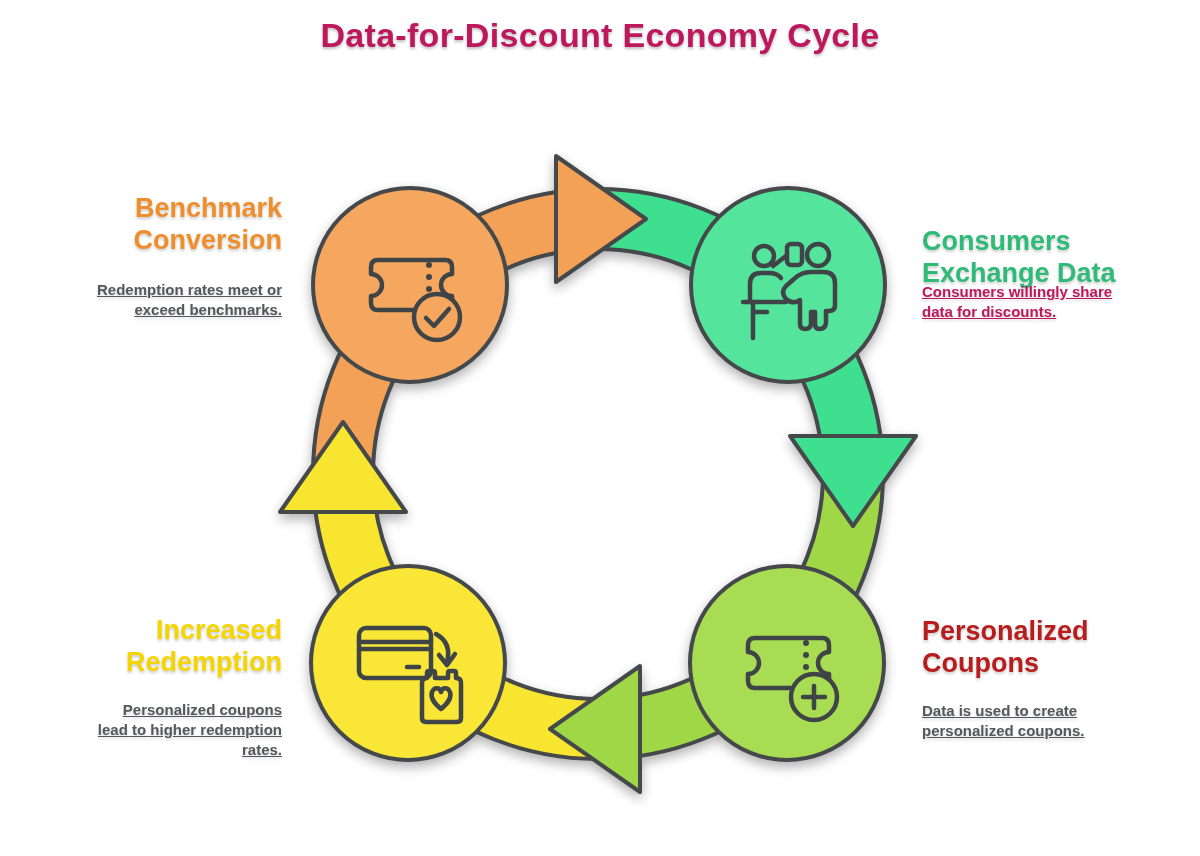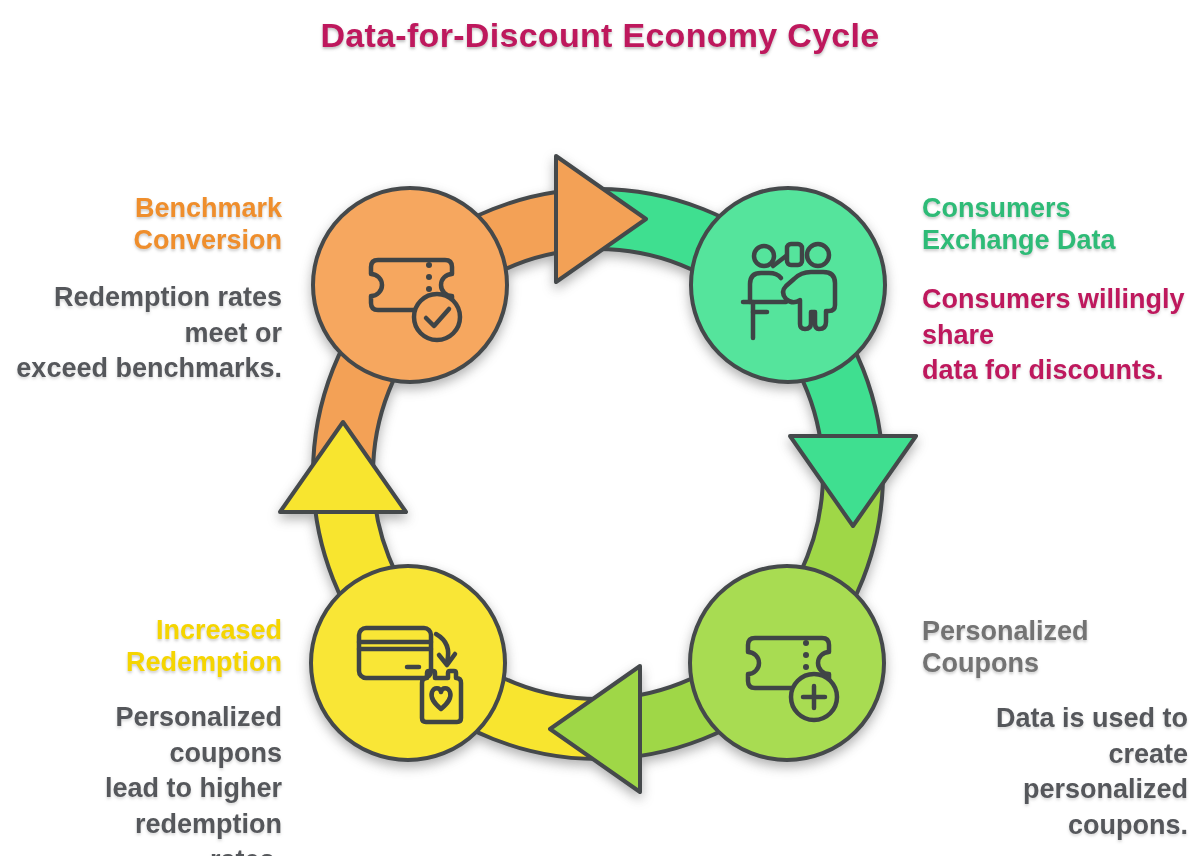--- a/index.html
+++ b/index.html
@@ -18,30 +18,31 @@
   }
   .shape { stroke:#45494B; stroke-width:4; stroke-linejoin:round; }
   .icon .s  { stroke:#3F4446; stroke-width:4.5; fill:none; stroke-linecap:round; stroke-linejoin:round; }
   .icon .sf { stroke:#3F4446; stroke-width:4.5; stroke-linecap:round; stroke-linejoin:round; }
   .label-block { position:absolute; }
   .heading {
     font-size:27px; font-weight:800; line-height:1.2; white-space:pre-line;
     text-shadow:0 2px 3px rgba(120,120,120,.4);
   }
   .desc {
-    font-size:27px; font-weight:600; line-height:1.32; white-space:pre-line;
+    font-size:15px; font-weight:600; line-height:1.32; white-space:pre-line;
     text-shadow:0 2px 3px rgba(140,140,140,.35);
+    text-decoration:underline;
   }
   .align-r { text-align:right; }
   #tl-heading { left:20px;  top:192px; width:262px; }
   #tl-desc    { left:12px;  top:280px; width:270px; }
   #tr-heading { left:922px; top:192px; width:272px; }
   #tr-desc    { left:922px; top:282px; width:266px; }
   #br-heading { left:922px; top:615px; width:272px; }
-  #br-desc    { left:922px; top:701px; width:266px;text-align:right; }
+  #br-desc    { left:922px; top:701px; width:266px; }
   #bl-heading { left:20px;  top:614px; width:262px;text-align:right; }
   #bl-desc    { left:12px;  top:700px; width:270px; }
 </style>
 </head>
 <body>
 
 <div class="canvas">
 
   <h1 class="page-title" style="color: #be185d;">Data-for-Discount Economy Cycle</h1>
 
@@ -105,26 +106,26 @@
       <path class="s" d="M 79,120 V 85 Q 79,80 84,80 V 75 Q 84,73 86,73 H 90 Q 92,73 92,75 V 80 H 105 V 75 Q 105,73 107,73 H 111 Q 113,73 113,75 V 80 Q 118,80 118,85 V 120 Q 118,124 114,124 H 83 Q 79,124 79,120 Z"></path>
       <path class="s" d="M 98,111 C 91,105 87,100 89,94 C 91,89 97,89 98,94 C 99,89 105,89 107,94 C 109,100 105,105 98,111 Z"></path>
     </g>
   </svg>
 
   <div id="tl-heading" class="label-block heading align-r" style="color: rgb(239, 142, 44);">Benchmark
 Conversion</div>
   <div id="tl-desc" class="label-block desc align-r" style="color: rgb(85, 87, 91);">Redemption rates meet or
 exceed benchmarks.</div>
 
-  <div id="tr-heading" class="label-block heading" style="color: rgb(46, 187, 119);">Consumers
+  <div id="tr-heading" class="label-block heading" style="color: rgb(46, 187, 119); margin-top: 33px;">Consumers
 Exchange Data</div>
   <div id="tr-desc" class="label-block desc" style="color: #be185d;">Consumers willingly share
 data for discounts.</div>
 
-  <div id="br-heading" class="label-block heading" style="color: #737373;">Personalized
+  <div id="br-heading" class="label-block heading" style="color: #b91c1c;">Personalized
 Coupons</div>
   <div id="br-desc" class="label-block desc" style="color: rgb(85, 87, 91);">Data is used to create
 personalized coupons.</div>
 
   <div id="bl-heading" class="label-block heading align-r" style="color: rgb(245, 213, 0);">Increased
 Redemption</div>
   <div id="bl-desc" class="label-block desc align-r" style="color: rgb(85, 87, 91);">Personalized coupons
 lead to higher redemption
 rates.</div>
 

